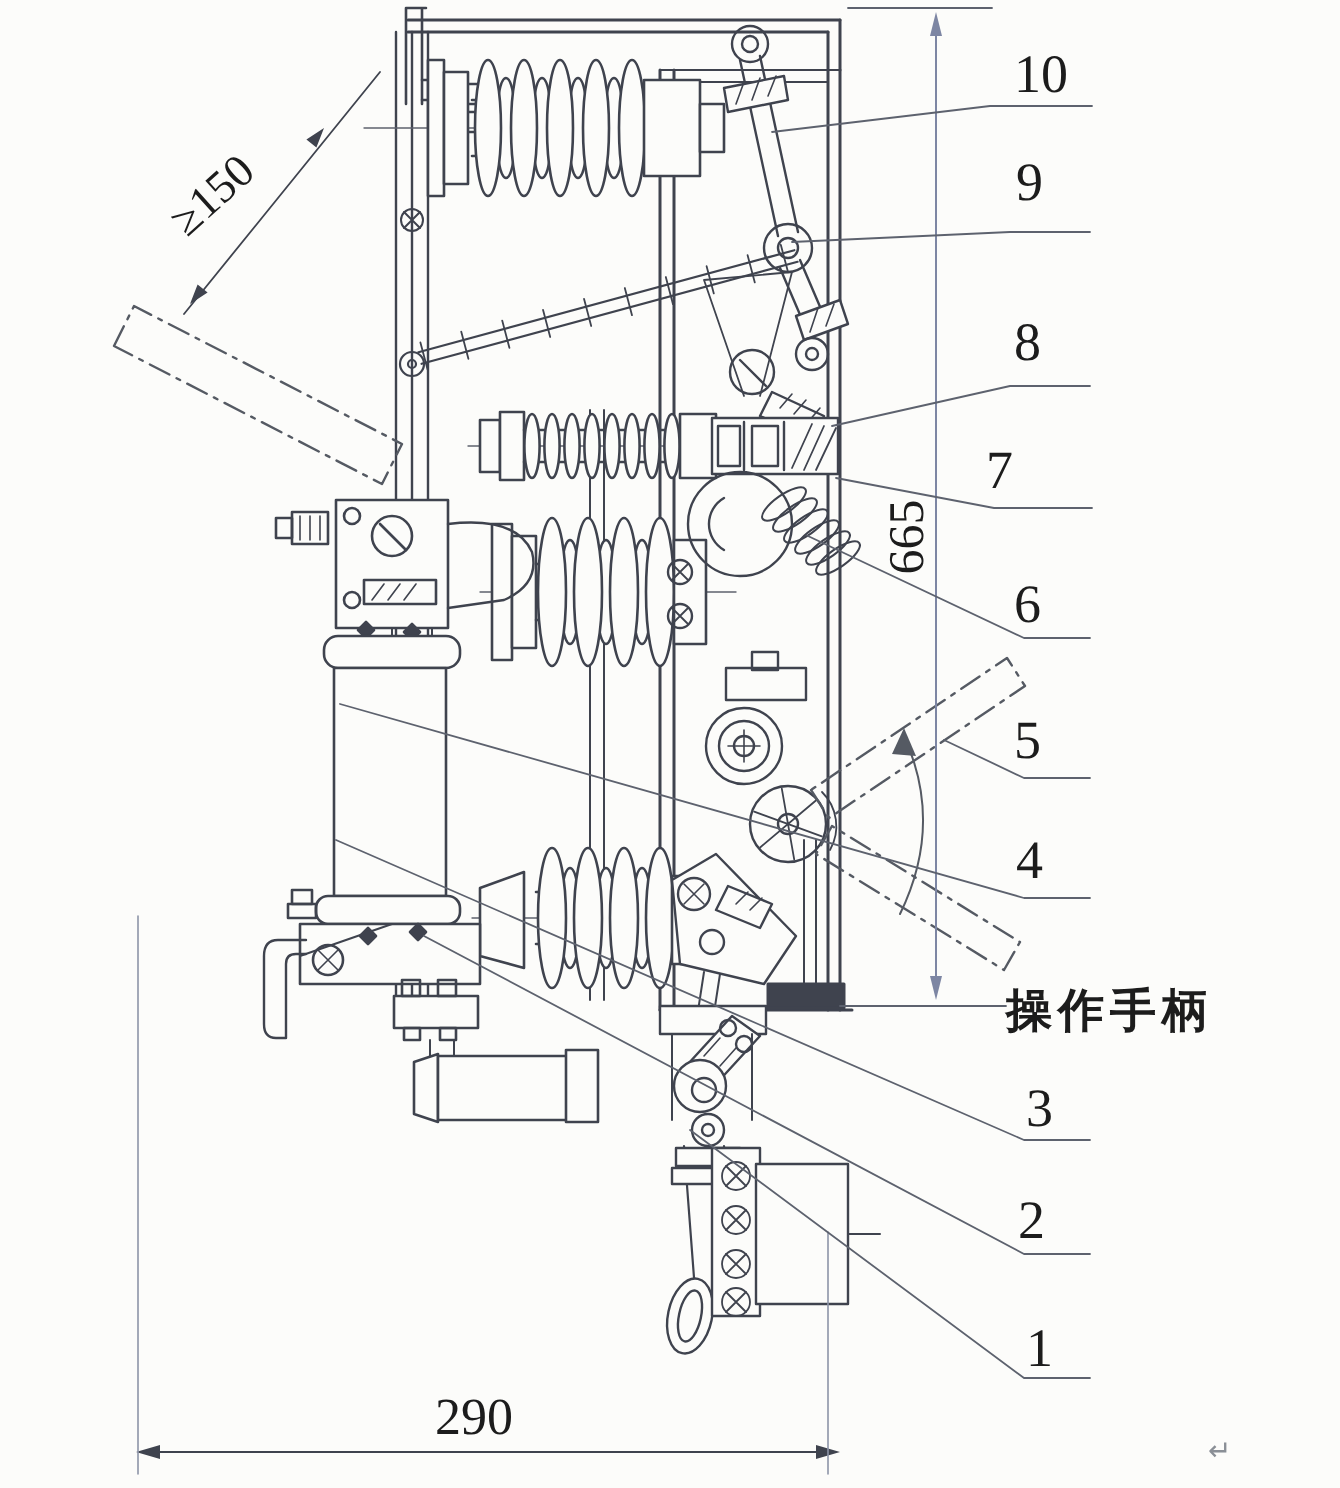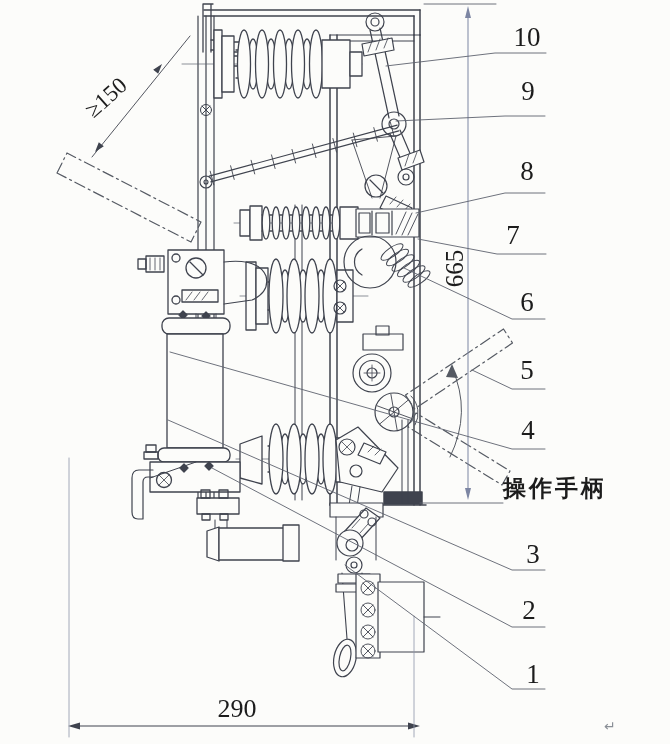--- a/index.html
+++ b/index.html
@@ -3,21 +3,21 @@
 <meta charset="utf-8">
 <style>
   html,body{margin:0;padding:0;background:#e8e8e8;}
   #stage{
     position:relative;width:670px;height:744px;margin:0 auto;
     background:#fcfcfa;overflow:hidden;
     font-family:"Liberation Serif","DejaVu Serif",serif;
   }
   #artwork{position:absolute;left:0;top:0;}
   .txt{position:absolute;color:#1c1c1c;line-height:1;white-space:nowrap;}
-  .callout{font-size:27px;width:40px;text-align:center;}
+  .callout{font-size:27px;width:40px;}
   .dim{font-size:26px;text-align:center;}
   .dim-rot90{transform:rotate(-90deg);transform-origin:center;}
   .dim-rot45{transform:rotate(-42deg);transform-origin:center;font-size:23px;}
   .cjk{font-size:23px;font-weight:700;letter-spacing:3px;
        font-family:"Liberation Serif","DejaVu Sans",serif;}
   .artifact{font-size:14px;color:#8a8f96;font-family:"DejaVu Sans",sans-serif;}
 </style>
 </head>
 <body>
 
@@ -332,15 +332,15 @@
   <div class="txt callout" style="left:507px;top:357px;">5</div>
   <div class="txt callout" style="left:508px;top:417px;">4</div>
   <div class="txt callout" style="left:513px;top:541px;">3</div>
   <div class="txt callout" style="left:509px;top:597px;">2</div>
   <div class="txt callout" style="left:513px;top:661px;">1</div>
 
   <div class="txt dim" style="left:202px;top:696px;width:70px;">290</div>
   <div class="txt dim dim-rot90" style="left:426px;top:256px;width:56px;font-size:25px;">665</div>
   <div class="txt dim dim-rot45" style="left:62px;top:86px;width:88px;">≥150</div>
 
-  <div class="txt cjk" style="left:503px;top:477px;text-align:right;">操作手柄</div>
+  <div class="txt cjk" style="left:503px;top:494px;text-align:right;">操作手柄</div>
   <div class="txt artifact" style="left:604px;top:719px;">↵</div>
 </div>
 
 </body></html>

